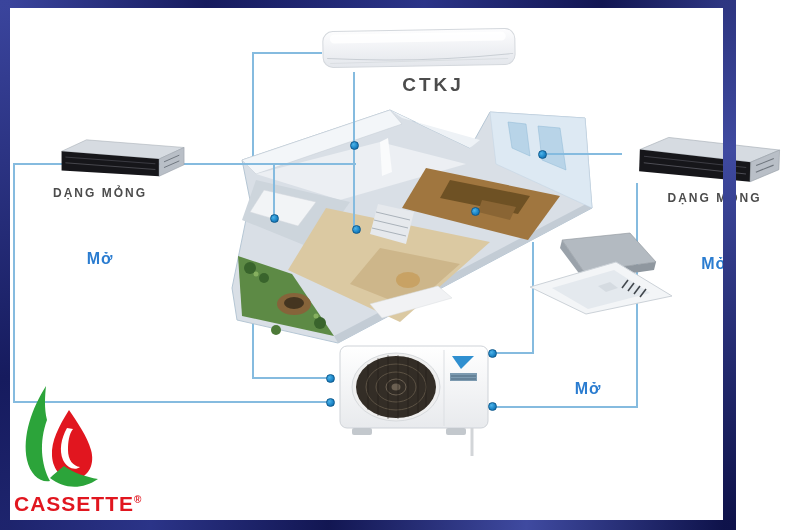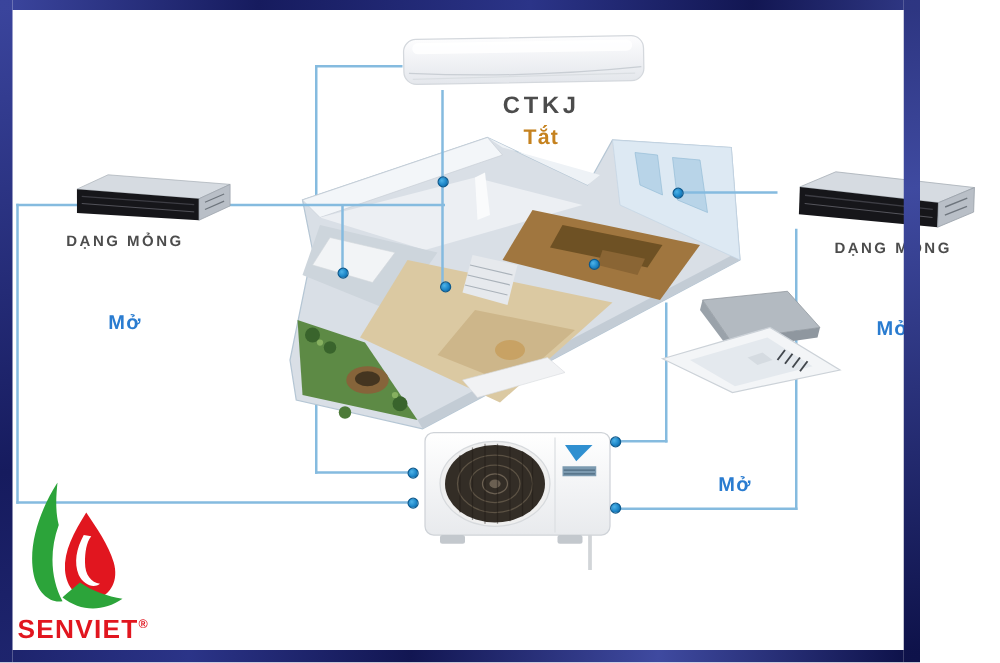--- a/index.html
+++ b/index.html
@@ -165,32 +165,31 @@
   <div class="dot" style="left:538px;top:150px;"></div>
   <div class="dot" style="left:270px;top:214px;"></div>
   <div class="dot" style="left:352px;top:225px;"></div>
   <div class="dot" style="left:471px;top:207px;"></div>
   <div class="dot" style="left:326px;top:374px;"></div>
   <div class="dot" style="left:326px;top:398px;"></div>
   <div class="dot" style="left:488px;top:349px;"></div>
   <div class="dot" style="left:488px;top:402px;"></div>
 
   <div class="lbl model big" style="left:383px;top:74px;width:100px;">CTKJ</div>
-  <div class="lbl status-off" style="left:383px;top:100px;width:100px;">Tắt</div>
 
   <div class="lbl model" style="left:25px;top:186px;width:150px;">DẠNG MỎNG</div>
   <div class="lbl status-on" style="left:25px;top:212px;width:150px;">Mở</div>
 
   <div class="lbl model" style="left:637px;top:191px;width:155px;">DẠNG MỎNG</div>
   <div class="lbl status-on" style="left:637px;top:217px;width:155px;">Mở</div>
 
   <div class="lbl status-on" style="left:513px;top:342px;width:150px;">Mở</div>
 
   <svg class="art" style="left:14px;top:386px;z-index:6;" width="86" height="104" viewBox="0 0 86 104">
     <path d="M32,0 C18,22 8,50 13,74 C16,88 26,97 36,95 C27,78 25,56 33,34 C30,22 31,10 32,0 Z" fill="#2ca43a"></path>
     <path d="M55,24 C45,40 37,55 38,70 C39,86 51,96 63,93 C75,90 81,78 77,64 C73,50 63,36 55,24 Z" fill="#e1161f"></path>
     <path d="M53,42 C47,53 45,64 49,74 C53,82 61,85 66,81 C59,80 54,74 54,64 C54,56 55,48 59,43 Z" fill="#ffffff"></path>
     <path d="M36,92 C50,103 68,104 84,93 C72,91 60,87 50,80 C44,85 39,89 36,92 Z" fill="#2ca43a"></path>
   </svg>
-  <div id="brand-name"><span>SENVIET</span><sup>®</sup></div>
+  <div id="brand-name"><span>CASSETTE</span><sup>®</sup></div>
 
   <div id="frame"></div>
 </div>
 
 </body></html>

